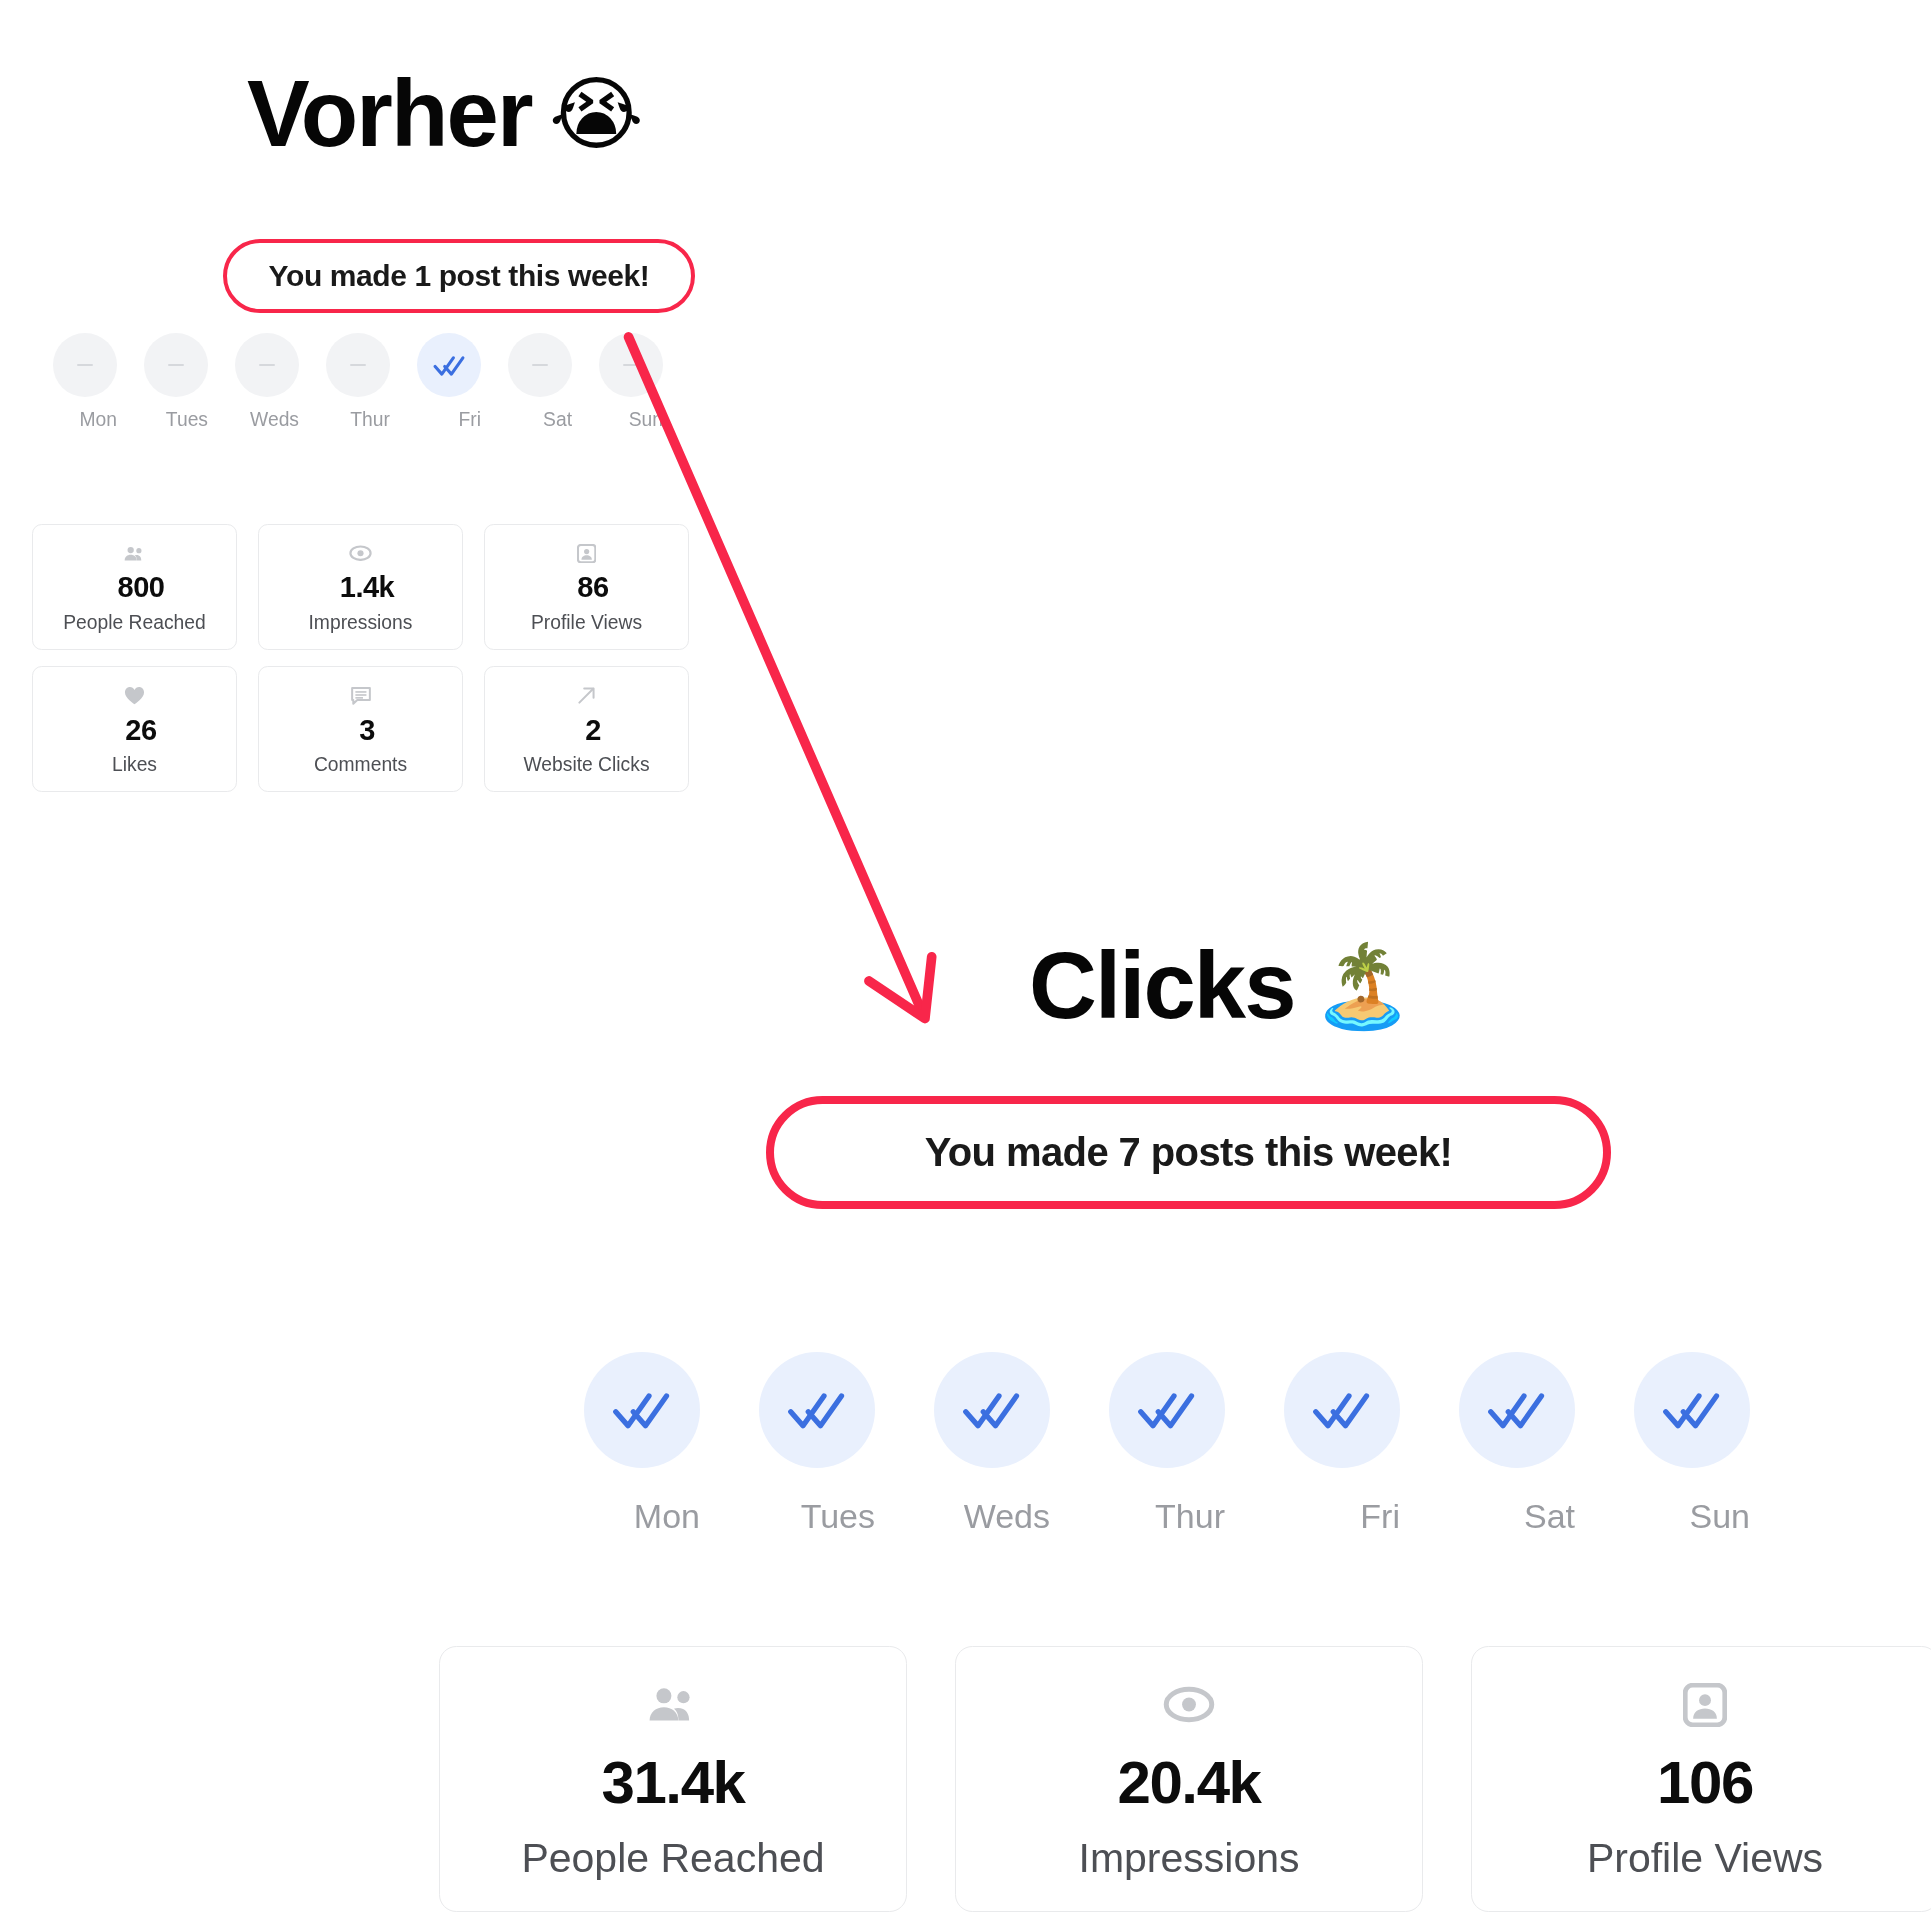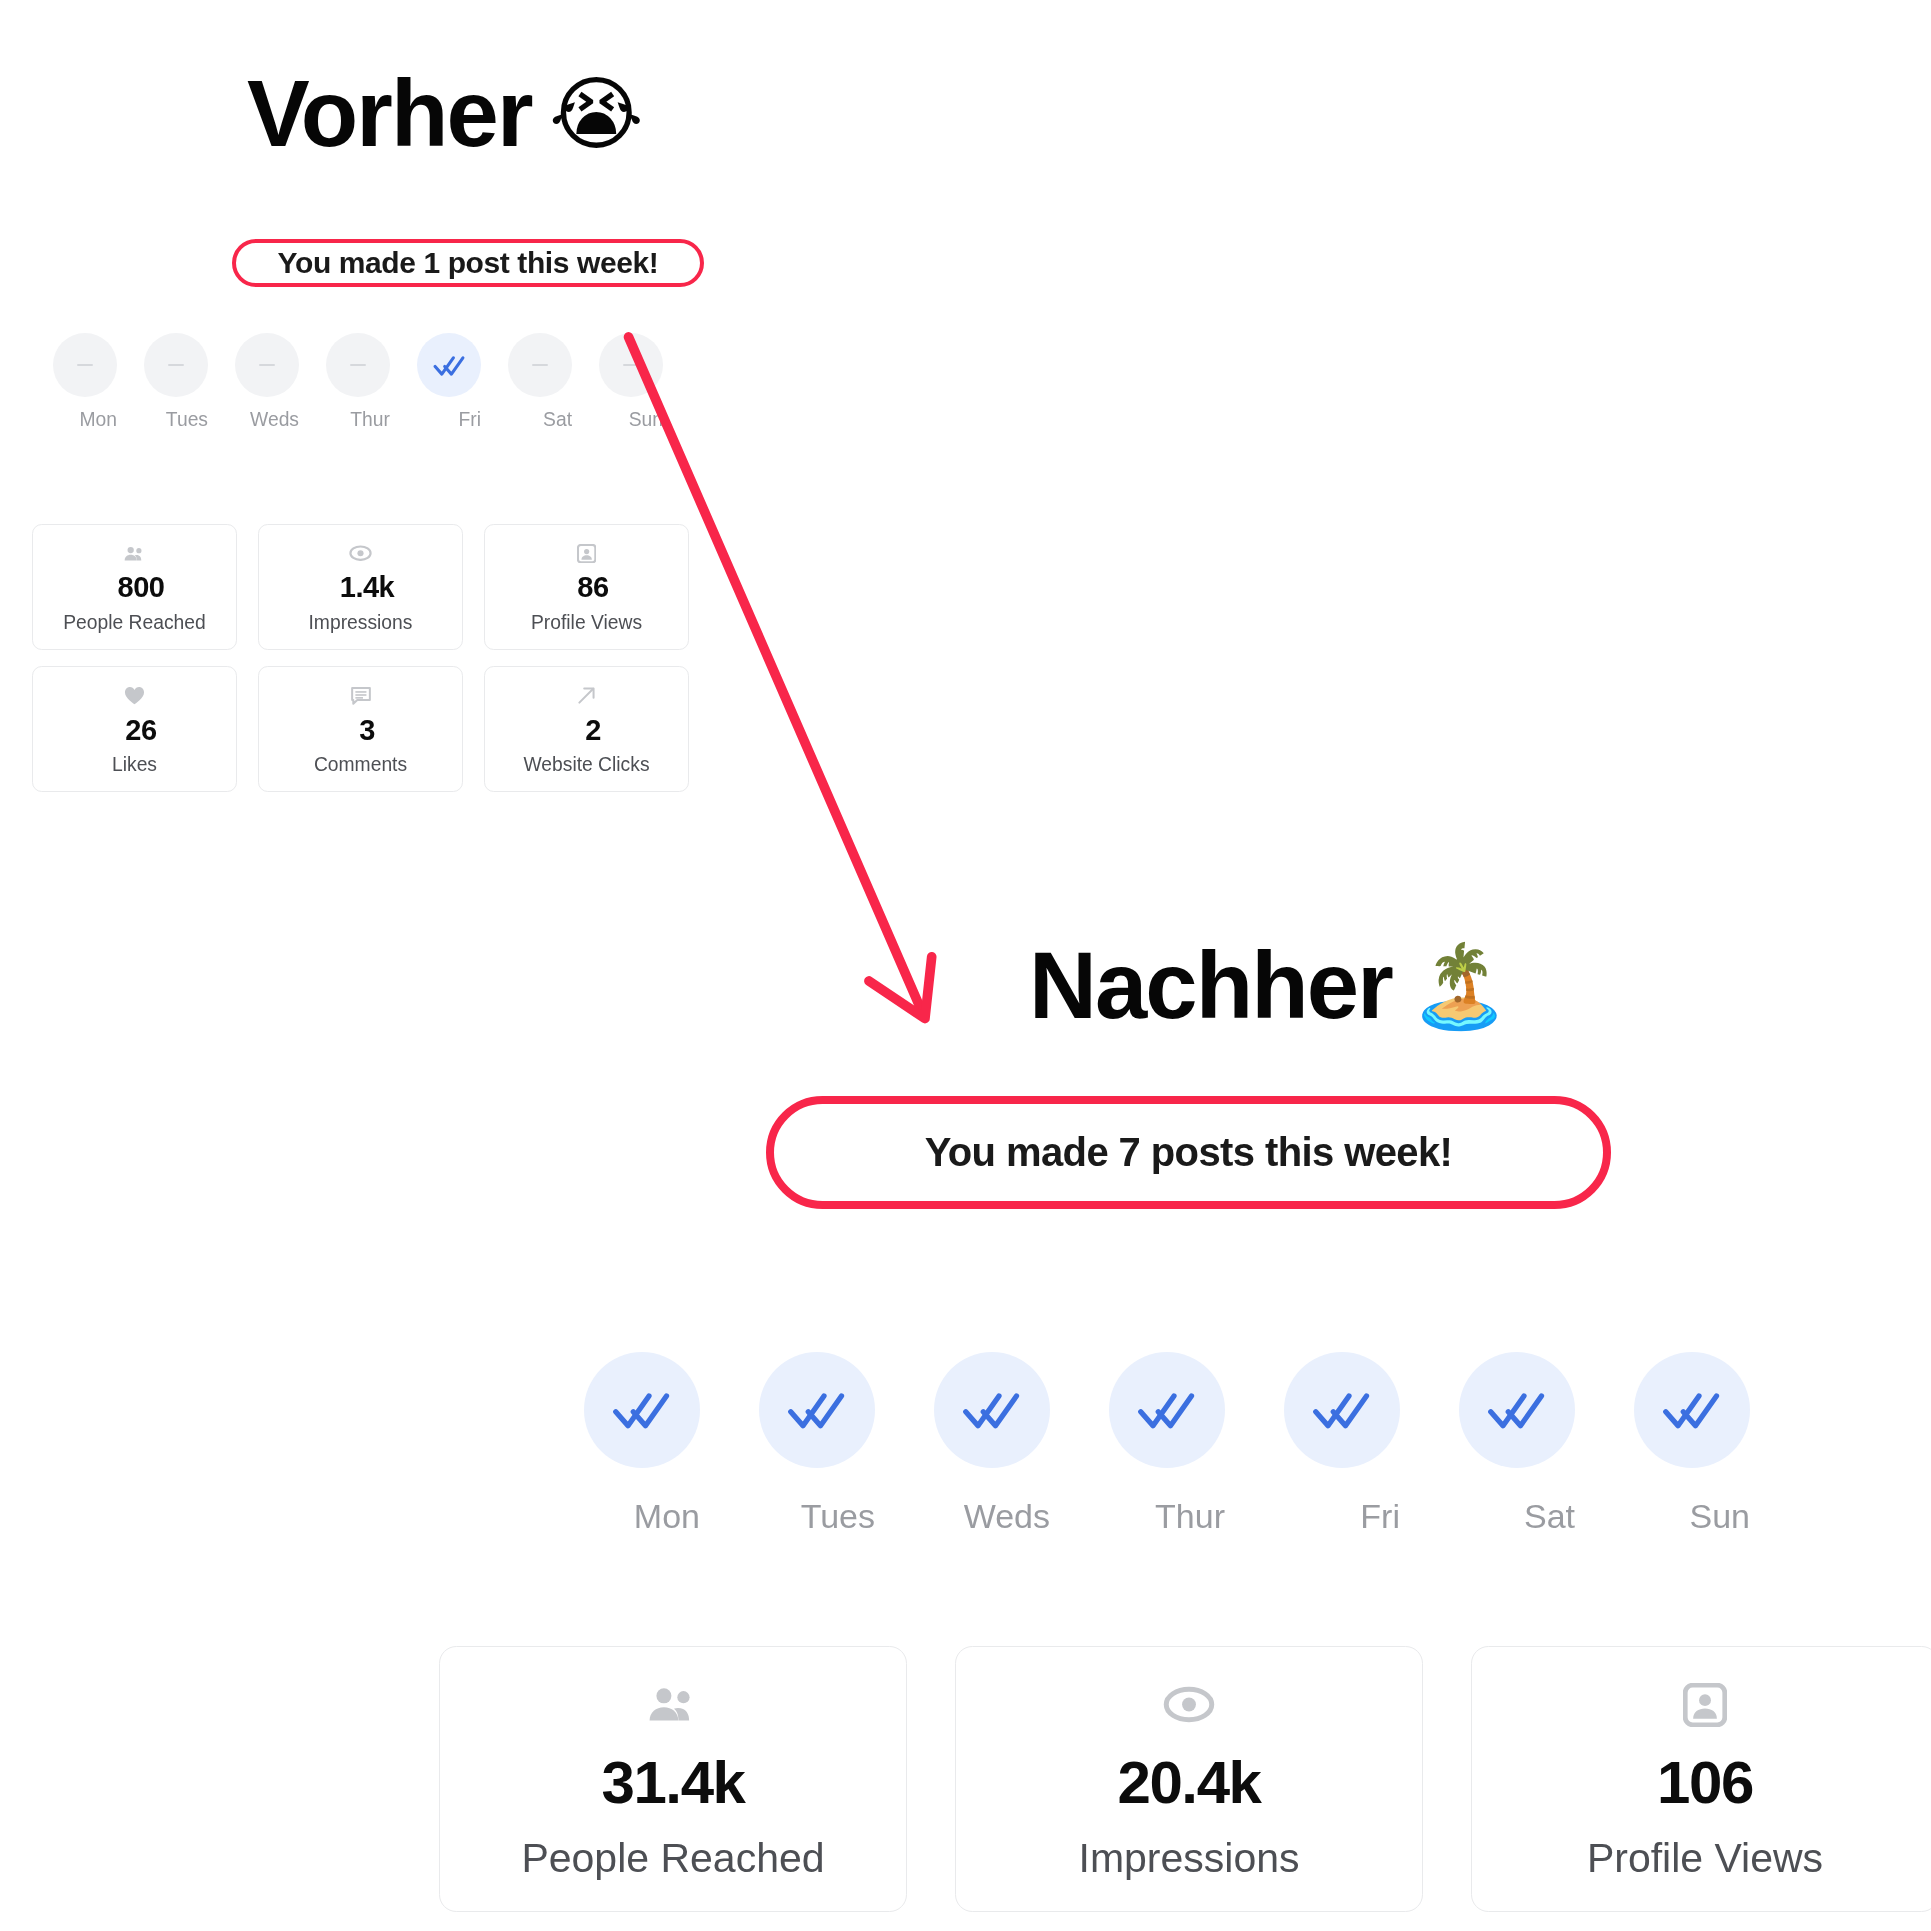--- a/index.html
+++ b/index.html
@@ -57,24 +57,24 @@
     box-sizing: border-box;
     display: flex;
     align-items: center;
     justify-content: center;
     background: #ffffff;
     color: #1a1a1a;
     font-weight: 700;
     white-space: nowrap;
   }
   .pill-before {
-    left: 232px;
+    left: 223px;
     top: 239px;
     width: 472px;
-    height: 48px;
+    height: 74px;
     border: 4.8px solid #f8264a;
     border-radius: 39px;
     font-size: 30px;
     letter-spacing: -0.4px;
   }
   .pill-after {
     left: 766px;
     top: 1096px;
     width: 845px;
     height: 113px;
@@ -332,21 +332,21 @@
           <path d="M3.5 18.5 L18 4" fill="none" stroke="#c5c7cb" stroke-width="2.1" stroke-linecap="round"></path>
           <path d="M8.6 3.6 H18.4 V13.4" fill="none" stroke="#c5c7cb" stroke-width="2.1" stroke-linecap="round" stroke-linejoin="round"></path>
         </svg>
       </div>
       <div class="card-value">2</div>
       <div class="card-label">Website Clicks</div>
     </div>
   </div>
 
   <div class="section-heading heading-after">
-    <span>Nachher</span>
+    <span>Clicks</span>
     <span class="heading-emoji">🏝️</span>
   </div>
 
   <div class="pill pill-after">
     <span>You made 7 posts this week!</span>
   </div>
 
   <div class="week-strip week-after">
     <div class="day">
       <div class="day-circle active">

